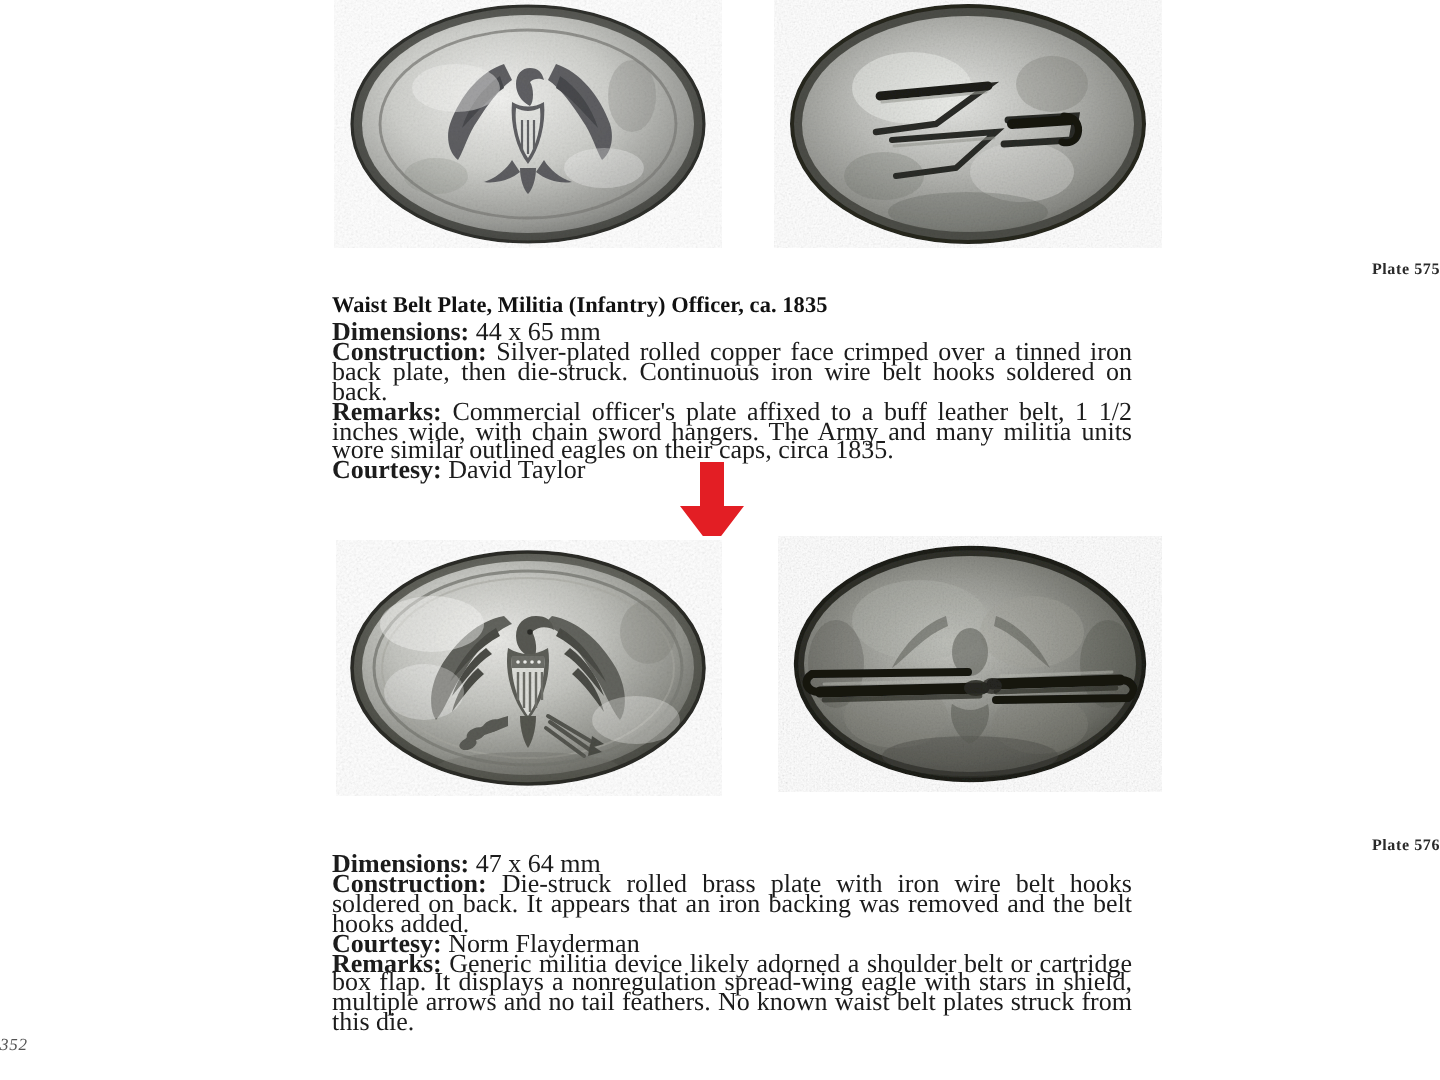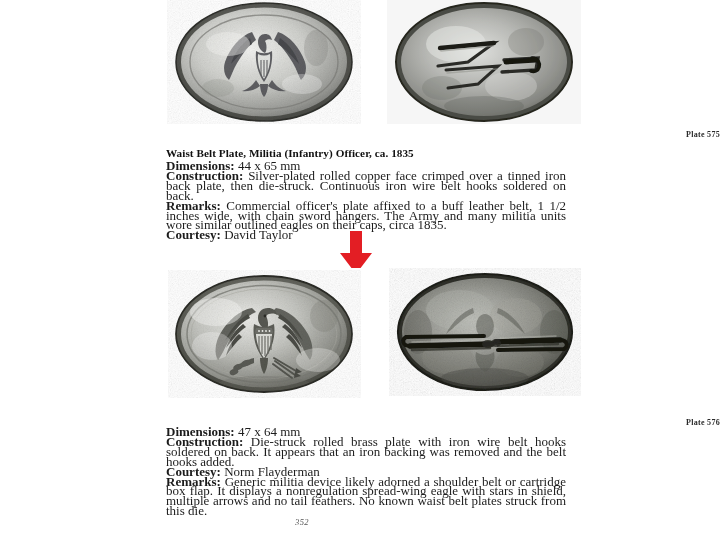--- a/index.html
+++ b/index.html
@@ -85,21 +85,21 @@
     width: 34px;
     height: 44px;
   }
 
   
   #page-number {
     position: absolute;
     left: 0;
     top: 517px;
     width: 604px;
-    text-align: center;
+    text-align: left;
     font-style: italic;
     font-size: 8.5px;
     color: #555;
     letter-spacing: 0.4px;
   }
 </style>
 </head>
 <body>
 
 <div class="page">

